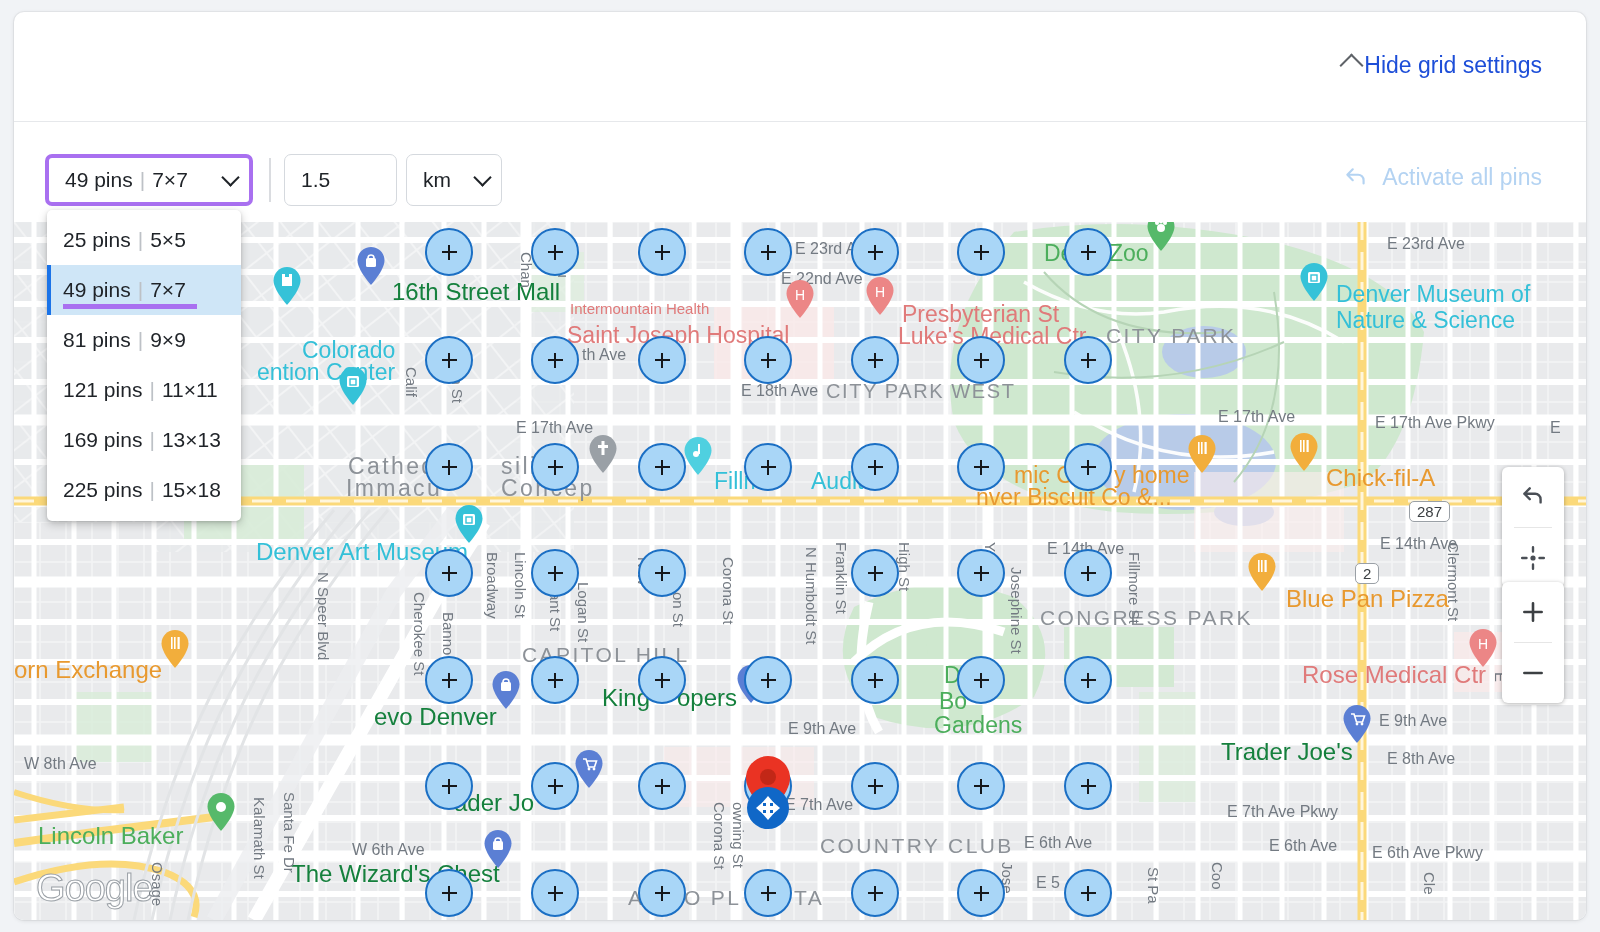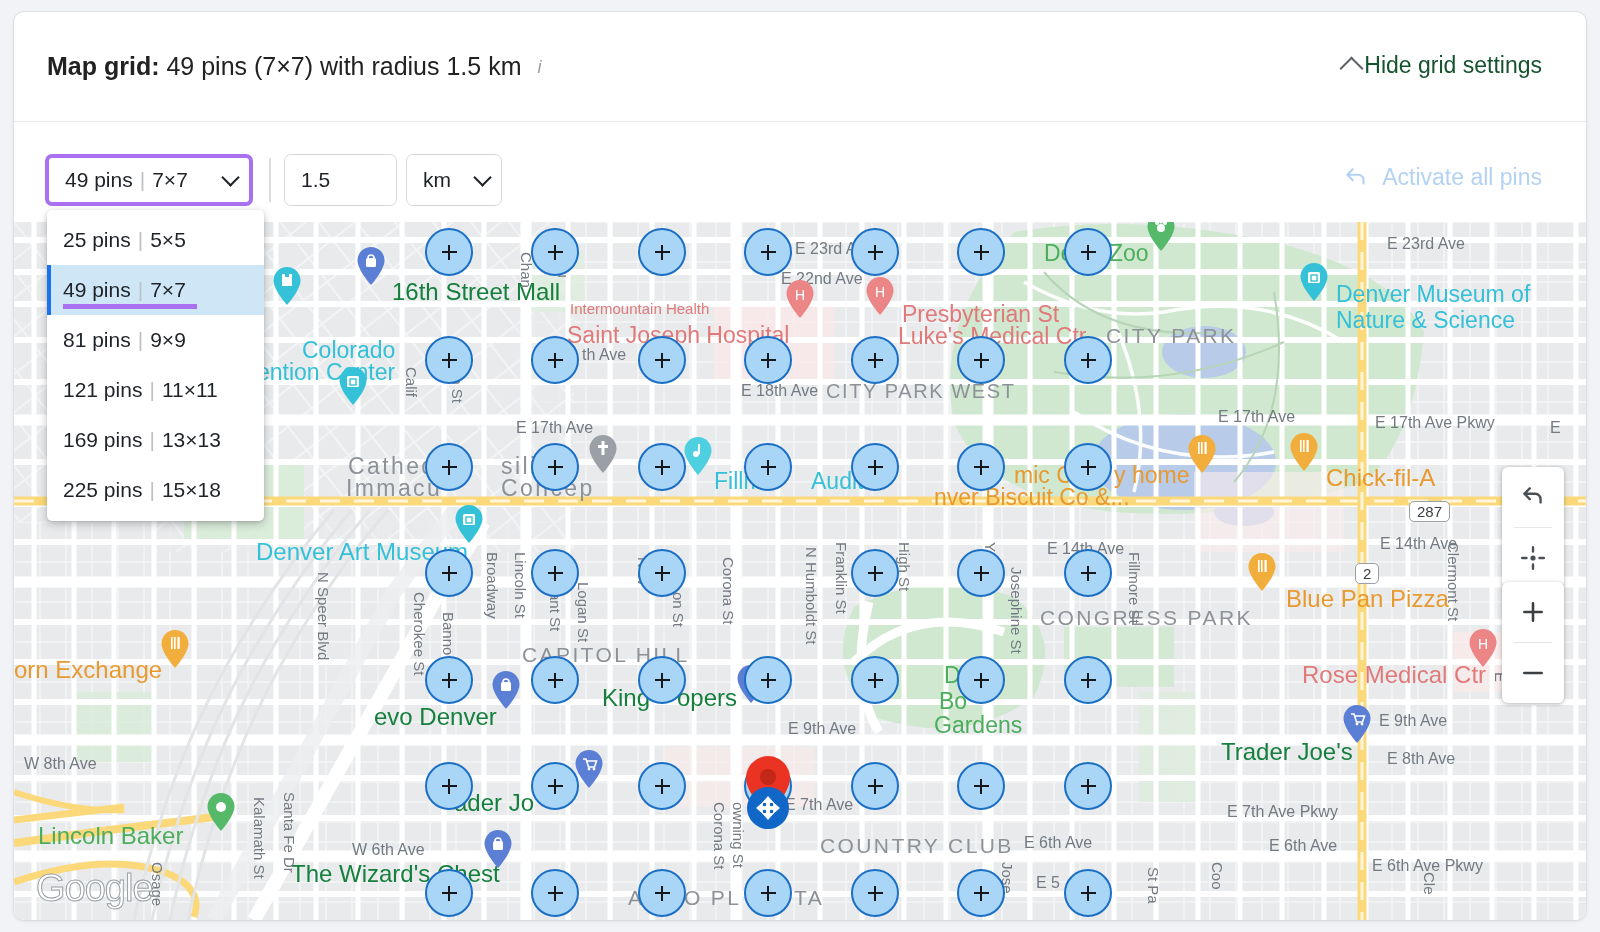--- a/index.html
+++ b/index.html
@@ -31,22 +31,22 @@
   }
   .header-title b { font-weight: 700; }
   .header-title .normal { font-weight: 400; }
   .info-icon {
     display: inline-block; margin-left: 9px;
     font-style: italic; font-size: 18px; color: #9aa0a6;
     vertical-align: 2px; cursor: pointer;
   }
   .hide-settings {
     position: absolute; right: 44px; top: 40px;
-    display: flex; align-items: center; gap: 4px;
-    font-size: 23px; color: #14532d; cursor: pointer;
+    display: flex; gap: 4px;
+    font-size: 23px; color: #1d4ed8; cursor: pointer;
   }
   .chev-up {
     width: 17px; height: 17px;
     border-left: 2.4px solid #5f6368;
     border-top: 2.4px solid #5f6368;
     transform: rotate(45deg);
     margin-top: 5px;
   }
 
   
@@ -107,21 +107,21 @@
     display: flex; align-items: center; gap: 13px;
     font-size: 23px; color: #b4d3f2; cursor: default;
     user-select: none;
   }
   .undo-ico { width: 26px; height: 26px; }
 
   
   .dropdown {
     position: absolute;
     left: 33px; top: 198px;
-    width: 217px;
+    width: 194px;
     background: #fff;
     border-radius: 5px;
     box-shadow: 0 3px 10px rgba(0,0,0,0.22), 0 1px 3px rgba(0,0,0,0.12);
     z-index: 60;
     padding: 5px 0 6px 0;
     overflow: hidden;
   }
   .dd-item {
     position: relative;
     height: 50px;
@@ -228,25 +228,20 @@
     -webkit-text-stroke: 1px #9aa0a6;
     font-family: "Liberation Sans", sans-serif;
   }
 </style>
 </head>
 <body>
 
 <div class="card">
 
   <div class="header">
-    <div class="header-title">
-      <b>Map grid:</b>
-      <span class="normal">49 pins (7×7) with radius 1.5 km</span>
-      <span class="info-icon">i</span>
-    </div>
     <div class="hide-settings">
       <span class="chev-up"></span>
       <span>Hide grid settings</span>
     </div>
   </div>
 
   <div class="controls">
 
     <div class="select-wrap">
       <div class="select-inner">
@@ -435,21 +430,21 @@
         <div class="lbl lbl-poi-cyan" style="left: 1322px; top: 85px; font-size: 23px;">Nature &amp; Science</div>
         <div class="lbl lbl-area-sm" style="left: 812px; top: 158px; font-size: 20px;">CITY PARK WEST</div>
         <div class="lbl lbl-area" style="left: 334px; top: 231px; font-size: 23px;">Cathedra</div>
         <div class="lbl lbl-area" style="left: 487px; top: 231px; font-size: 23px;">silica</div>
         <div class="lbl lbl-area" style="left: 332px; top: 253px; font-size: 23px;">Immacu</div>
         <div class="lbl lbl-area" style="left: 487px; top: 253px; font-size: 23px;">Concep</div>
         <div class="lbl lbl-poi-cyan" style="left: 700px; top: 246px; font-size: 23px;">Fillm</div>
         <div class="lbl lbl-poi-cyan" style="left: 797px; top: 246px; font-size: 23px;">Audito</div>
         <div class="lbl lbl-poi-orange" style="left: 1000px; top: 240px; font-size: 23px;">mic Co</div>
         <div class="lbl lbl-poi-orange" style="left: 1100px; top: 240px; font-size: 23px;">y home</div>
-        <div class="lbl lbl-poi-orange" style="left: 920px; top: 262px; font-size: 23px;">nver Biscuit Co &amp;...</div>
+        <div class="lbl lbl-poi-orange" style="left: 962px; top: 262px; font-size: 23px;">nver Biscuit Co &amp;...</div>
         <div class="lbl lbl-poi-orange" style="left: 1312px; top: 242px; font-size: 24px;">Chick-fil-A</div>
         <div class="lbl lbl-poi-cyan" style="left: 242px; top: 316px; font-size: 24px;">Denver Art Museum</div>
         <div class="lbl lbl-poi-orange" style="left: 1272px; top: 363px; font-size: 24px;">Blue Pan Pizza</div>
         <div class="lbl lbl-area" style="left: 1026px; top: 384px; font-size: 21px;">CONGRESS PARK</div>
         <div class="lbl lbl-area" style="left: 508px; top: 421px; font-size: 21px;">CAPITOL HILL</div>
         <div class="lbl lbl-poi-blue" style="left: 588px; top: 462px; font-size: 24px;">King</div>
         <div class="lbl lbl-poi-blue" style="left: 663px; top: 462px; font-size: 24px;">opers</div>
         <div class="lbl lbl-poi-green" style="left: 930px; top: 440px; font-size: 23px;">D</div>
         <div class="lbl lbl-poi-green" style="left: 925px; top: 466px; font-size: 23px;">Bo</div>
         <div class="lbl lbl-poi-green" style="left: 920px; top: 490px; font-size: 23px;">Gardens</div>
@@ -477,21 +472,21 @@
         <div class="lbl lbl-road" style="left: 1366px; top: 313px; font-size: 16px;">E 14th Ave</div>
         <div class="lbl lbl-road" style="left: 774px; top: 498px; font-size: 16px;">E 9th Ave</div>
         <div class="lbl lbl-road" style="left: 1365px; top: 490px; font-size: 16px;">E 9th Ave</div>
         <div class="lbl lbl-road" style="left: 1373px; top: 528px; font-size: 16px;">E 8th Ave</div>
         <div class="lbl lbl-road" style="left: 10px; top: 533px; font-size: 16px;">W 8th Ave</div>
         <div class="lbl lbl-road" style="left: 771px; top: 574px; font-size: 16px;">E 7th Ave</div>
         <div class="lbl lbl-road" style="left: 1213px; top: 581px; font-size: 16px;">E 7th Ave Pkwy</div>
         <div class="lbl lbl-road" style="left: 338px; top: 619px; font-size: 16px;">W 6th Ave</div>
         <div class="lbl lbl-road" style="left: 1010px; top: 612px; font-size: 16px;">E 6th Ave</div>
         <div class="lbl lbl-road" style="left: 1255px; top: 615px; font-size: 16px;">E 6th Ave</div>
-        <div class="lbl lbl-road" style="left: 1358px; top: 622px; font-size: 16px; margin-top: 13px;">E 6th Ave Pkwy</div>
+        <div class="lbl lbl-road" style="left: 1358px; top: 622px; font-size: 16px;">E 6th Ave Pkwy</div>
         <div class="lbl lbl-road" style="left: 1022px; top: 652px; font-size: 16px;">E 5</div>
       </div>
     <div id="map-vlabels">
         <div class="lbl lbl-road" style="left: 521px; top: 30px; font-size: 15px; transform: rotate(90deg); transform-origin: left top;">Chan</div>
         <div class="lbl lbl-road" style="left: 558px; top: 25px; font-size: 15px; transform: rotate(90deg); transform-origin: left top;">Stou</div>
         <div class="lbl lbl-road" style="left: 406px; top: 145px; font-size: 15px; transform: rotate(90deg); transform-origin: left top;">Calif</div>
         <div class="lbl lbl-road" style="left: 452px; top: 150px; font-size: 15px; transform: rotate(90deg); transform-origin: left top;">th St</div>
         <div class="lbl lbl-road" style="left: 487px; top: 330px; font-size: 15px; transform: rotate(90deg); transform-origin: left top;">Broadway</div>
         <div class="lbl lbl-road" style="left: 515px; top: 330px; font-size: 15px; transform: rotate(90deg); transform-origin: left top;">Lincoln St</div>
         <div class="lbl lbl-road" style="left: 414px; top: 370px; font-size: 15px; transform: rotate(90deg); transform-origin: left top;">Cherokee St</div>

